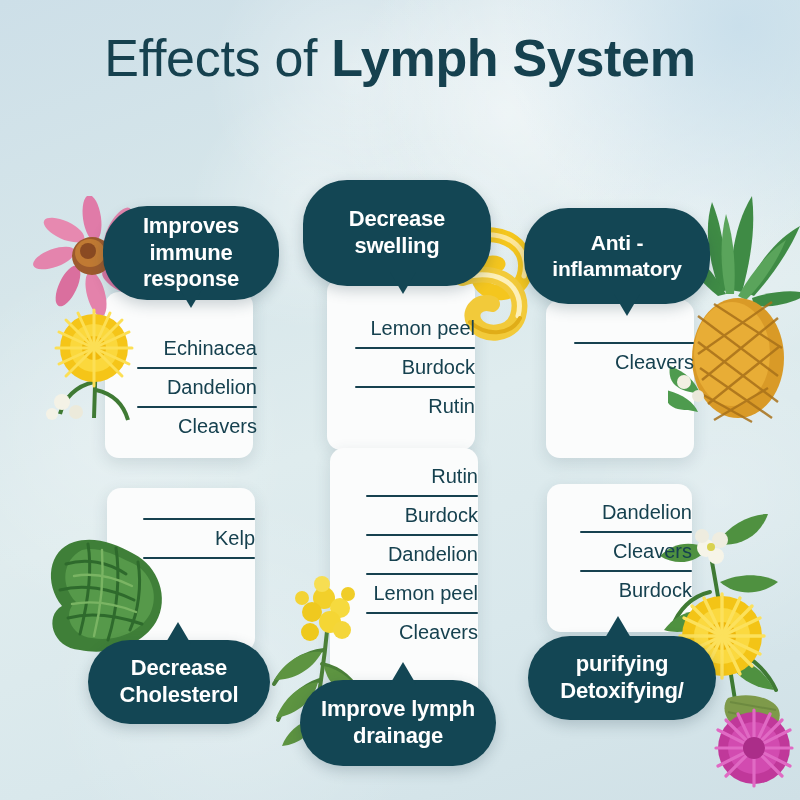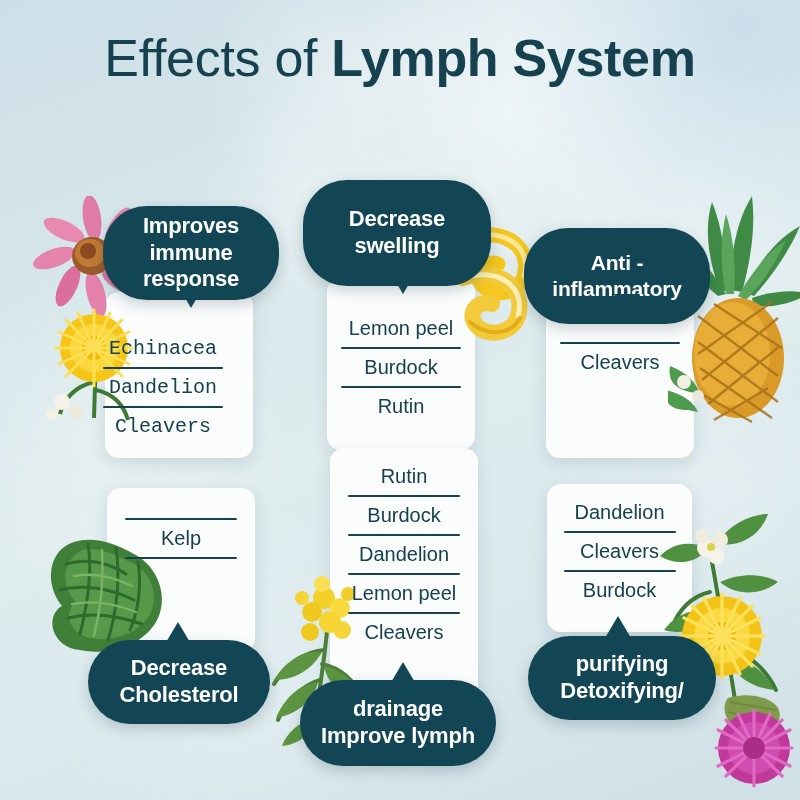--- a/index.html
+++ b/index.html
@@ -67,40 +67,40 @@
     justify-content: center;
     text-align: center;
     font-weight: 700;
     font-size: 22px;
     line-height: 1.22;
     letter-spacing: -0.2px;
     padding: 6px 14px;
     box-shadow: 0 5px 14px rgba(30,60,75,0.22);
     z-index: 3;
   }
-  .bubble-sm { font-size: 21px; margin-top: 20px; }
+  .bubble-sm { font-size: 21px; }
 
   
   .tail {
     position: absolute;
     width: 0; height: 0;
     border-left: 13px solid transparent;
     border-right: 13px solid transparent;
     z-index: 4;
   }
   .tail-down { border-top: 22px solid #134654; }
   .tail-up   { border-bottom: 22px solid #134654; }
 
   
   .list {
     position: absolute;
     left: 0; right: 0;
     display: flex;
     flex-direction: column;
-    align-items: center;
+    align-items: flex-end;
     color: #16414f;
     font-size: 20px;
     z-index: 2;
   }
   .list .item {
     padding: 7px 0;
     white-space: nowrap;
     text-align: center;
   }
   .rule {
@@ -352,21 +352,21 @@
   <div class="tail tail-down" style="left:178px;top:286px;"></div>
 
   <div class="bubble" style="left:103px;top:206px;width:176px;height:94px;">
     <div>
       <div>Improves</div>
       <div>immune</div>
       <div>response</div>
     </div>
   </div>
 
-  <div class="list" style="left:89px;top:330px;width:148px;font-family:Liberation Mono, monospace;">
+  <div class="list" style="left:109px;top:330px;width:148px;">
     <div class="item">Echinacea</div>
     <div class="rule w120"></div>
     <div class="item">Dandelion</div>
     <div class="rule w120"></div>
     <div class="item">Cleavers</div>
   </div>
 </div>
 
 <div class="card">
   <div class="panel" style="left:327px;top:278px;width:148px;height:172px;"></div>
@@ -438,22 +438,22 @@
     <div class="rule w110"></div>
     <div class="item">Lemon peel</div>
     <div class="rule w110"></div>
     <div class="item">Cleavers</div>
   </div>
 
   <div class="tail tail-up" style="left:390px;top:662px;"></div>
 
   <div class="bubble" style="left:300px;top:680px;width:196px;height:86px;">
     <div>
+      <div>Improve lymph</div>
       <div>drainage</div>
-      <div>Improve lymph</div>
     </div>
   </div>
 </div>
 
 <div class="card">
   <div class="panel" style="left:547px;top:484px;width:145px;height:148px;"></div>
 
   <div class="list" style="left:547px;top:494px;width:145px;">
     <div class="item">Dandelion</div>
     <div class="rule w110"></div>

